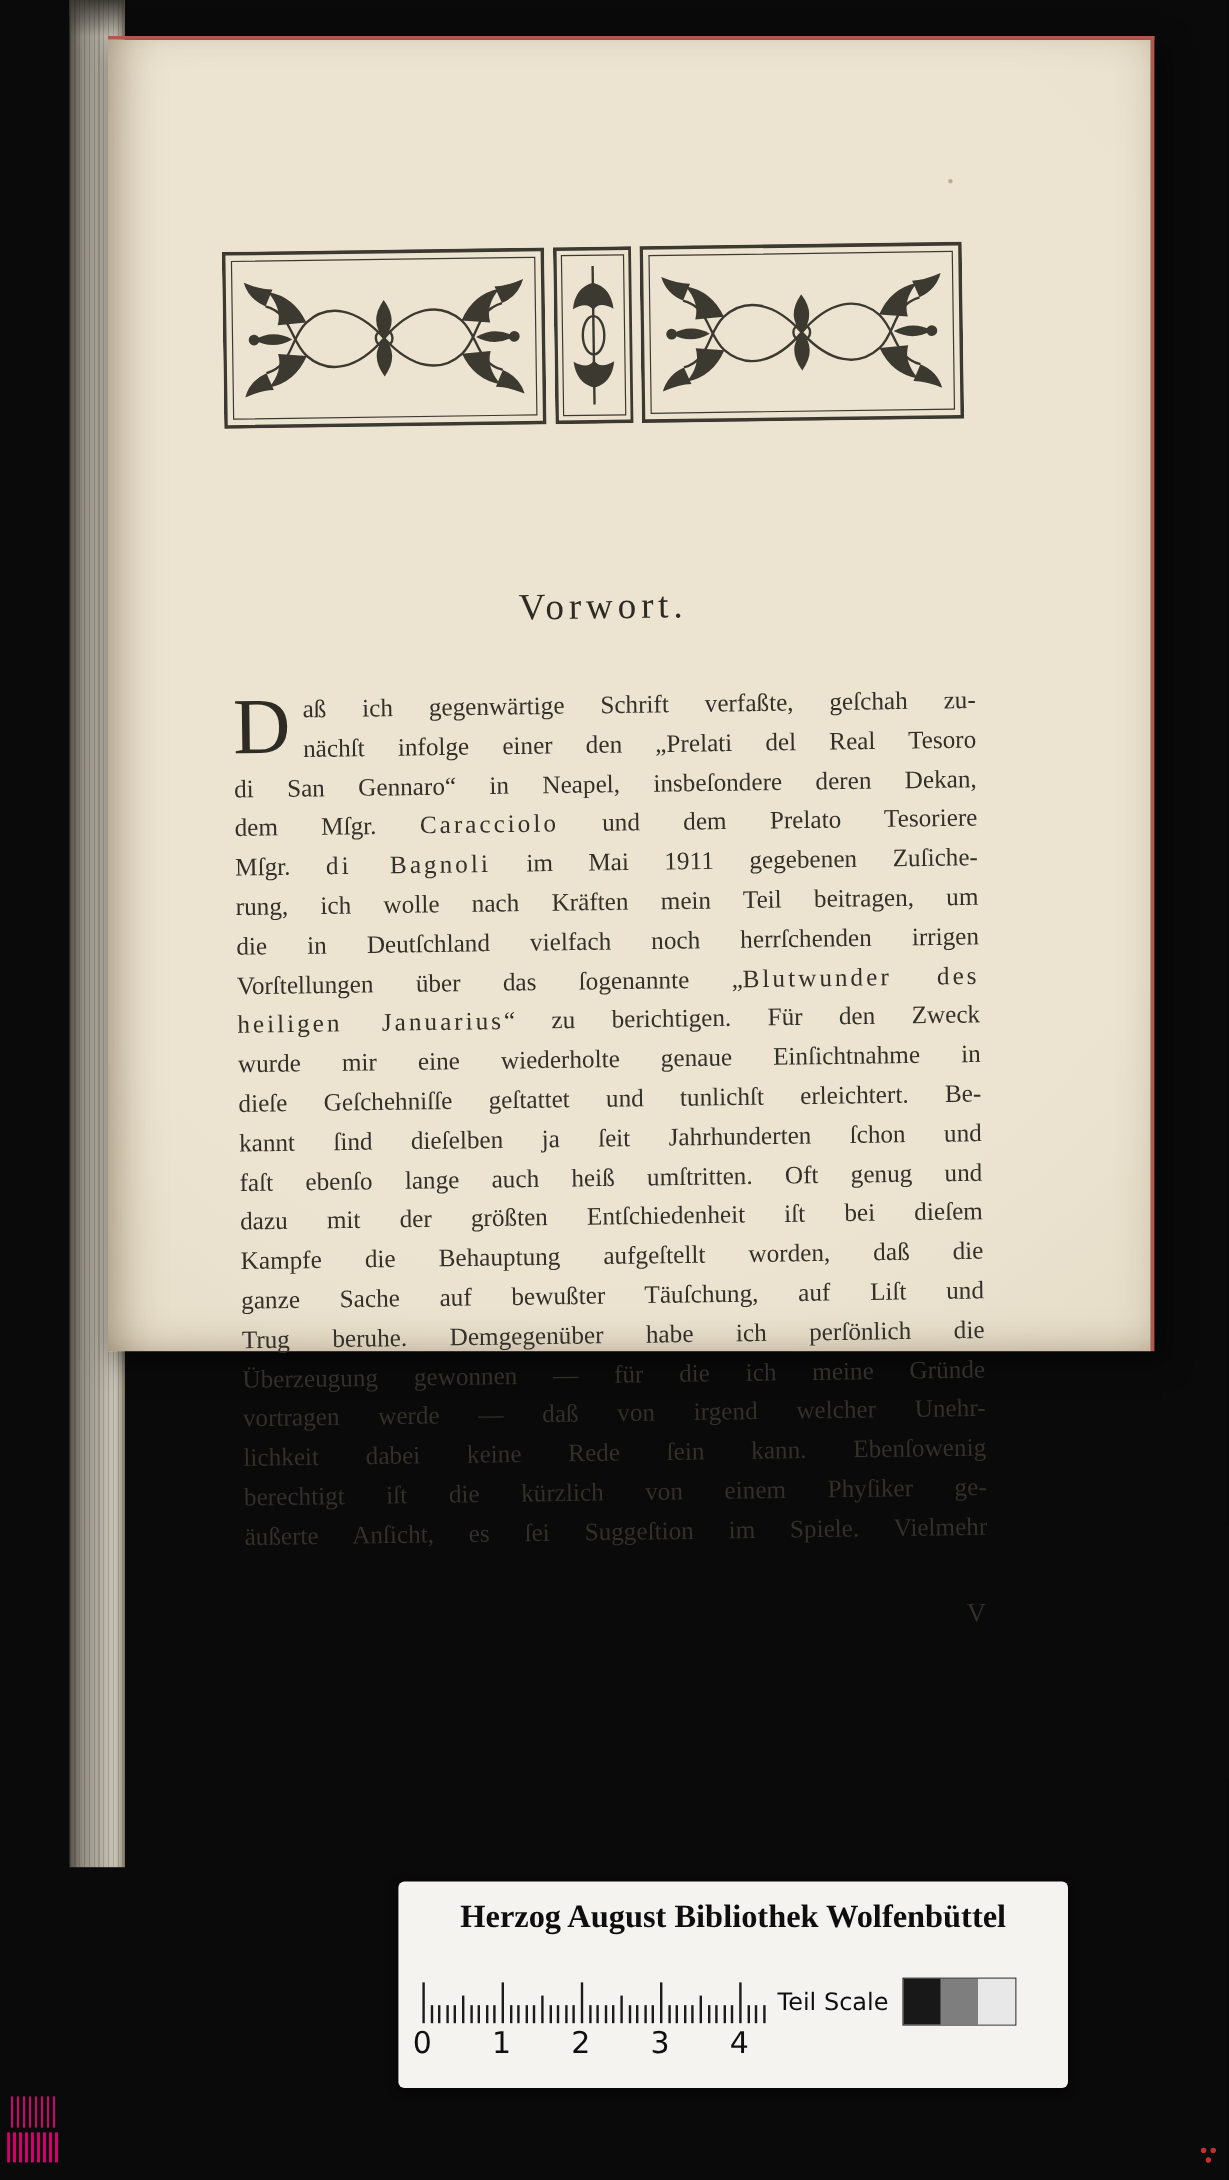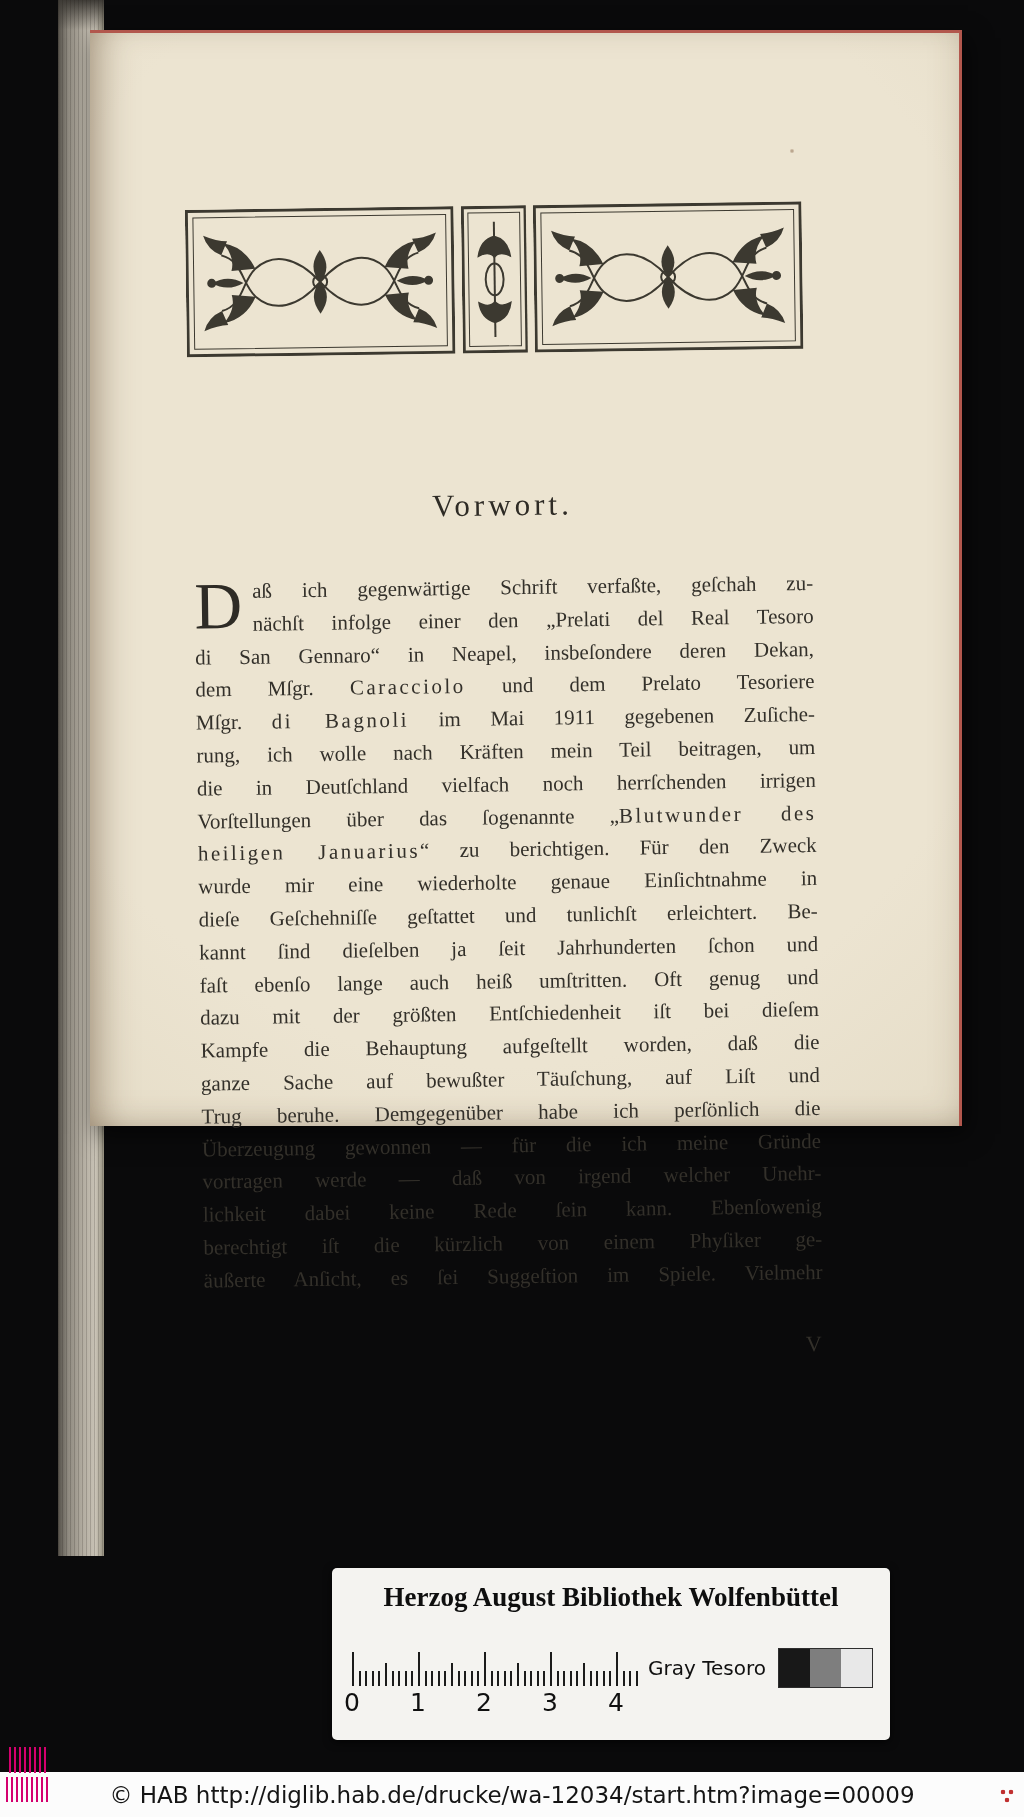--- a/index.html
+++ b/index.html
@@ -222,32 +222,29 @@
         <div class="tick" style="left: 283.8px;"></div>
       </div>
     <div id="ruler-numbers" class="ruler-numbers">
         <div class="rnum" style="left: 0px;">0</div>
         <div class="rnum" style="left: 66px;">1</div>
         <div class="rnum" style="left: 132px;">2</div>
         <div class="rnum" style="left: 198px;">3</div>
         <div class="rnum" style="left: 264px;">4</div>
       </div>
     <div class="grayscale">
-      <span class="gs-label">Gray Tesoro</span>
+      <span class="gs-label">Teil Scale</span>
       <div id="swatches" class="swatches">
           <div class="swatch" style="background: rgb(24, 24, 24);"></div>
           <div class="swatch" style="background: rgb(126, 126, 126);"></div>
           <div class="swatch" style="background: rgb(232, 232, 232);"></div>
         </div>
     </div>
   </div>
 
   <div class="mark-bl">
     <div class="bars bars1"></div>
     <div class="bars bars2"></div>
   </div>
 
-  <div class="footer">
-    <span>© HAB http://diglib.hab.de/drucke/wa-12034/start.htm?image=00009</span>
-  </div>
 
   <div class="dots"></div>
 </div>
 
 </body></html>

